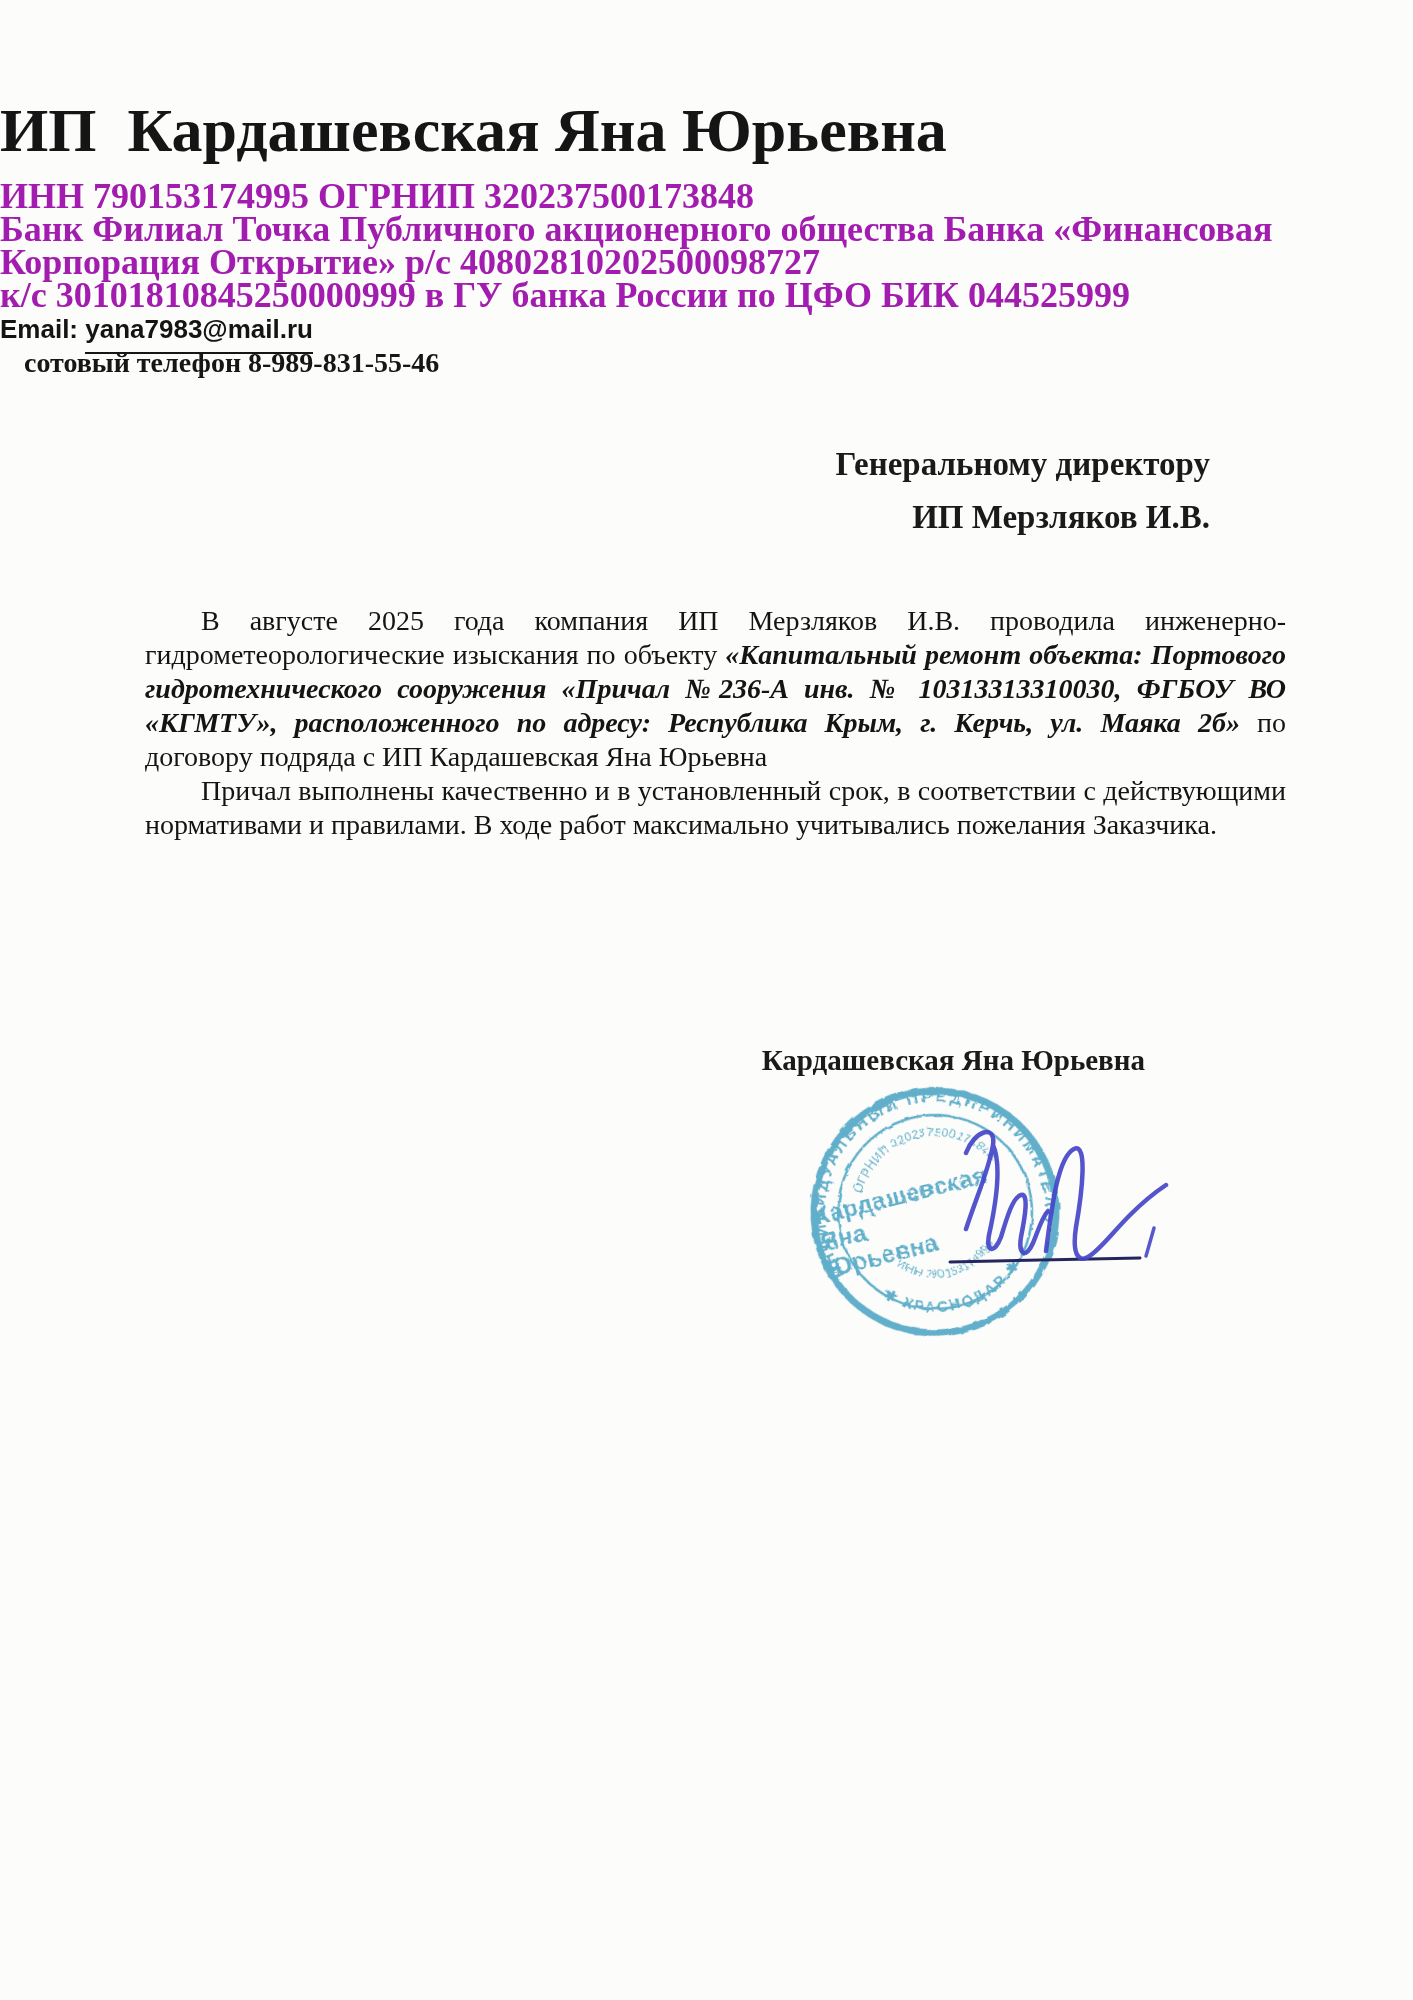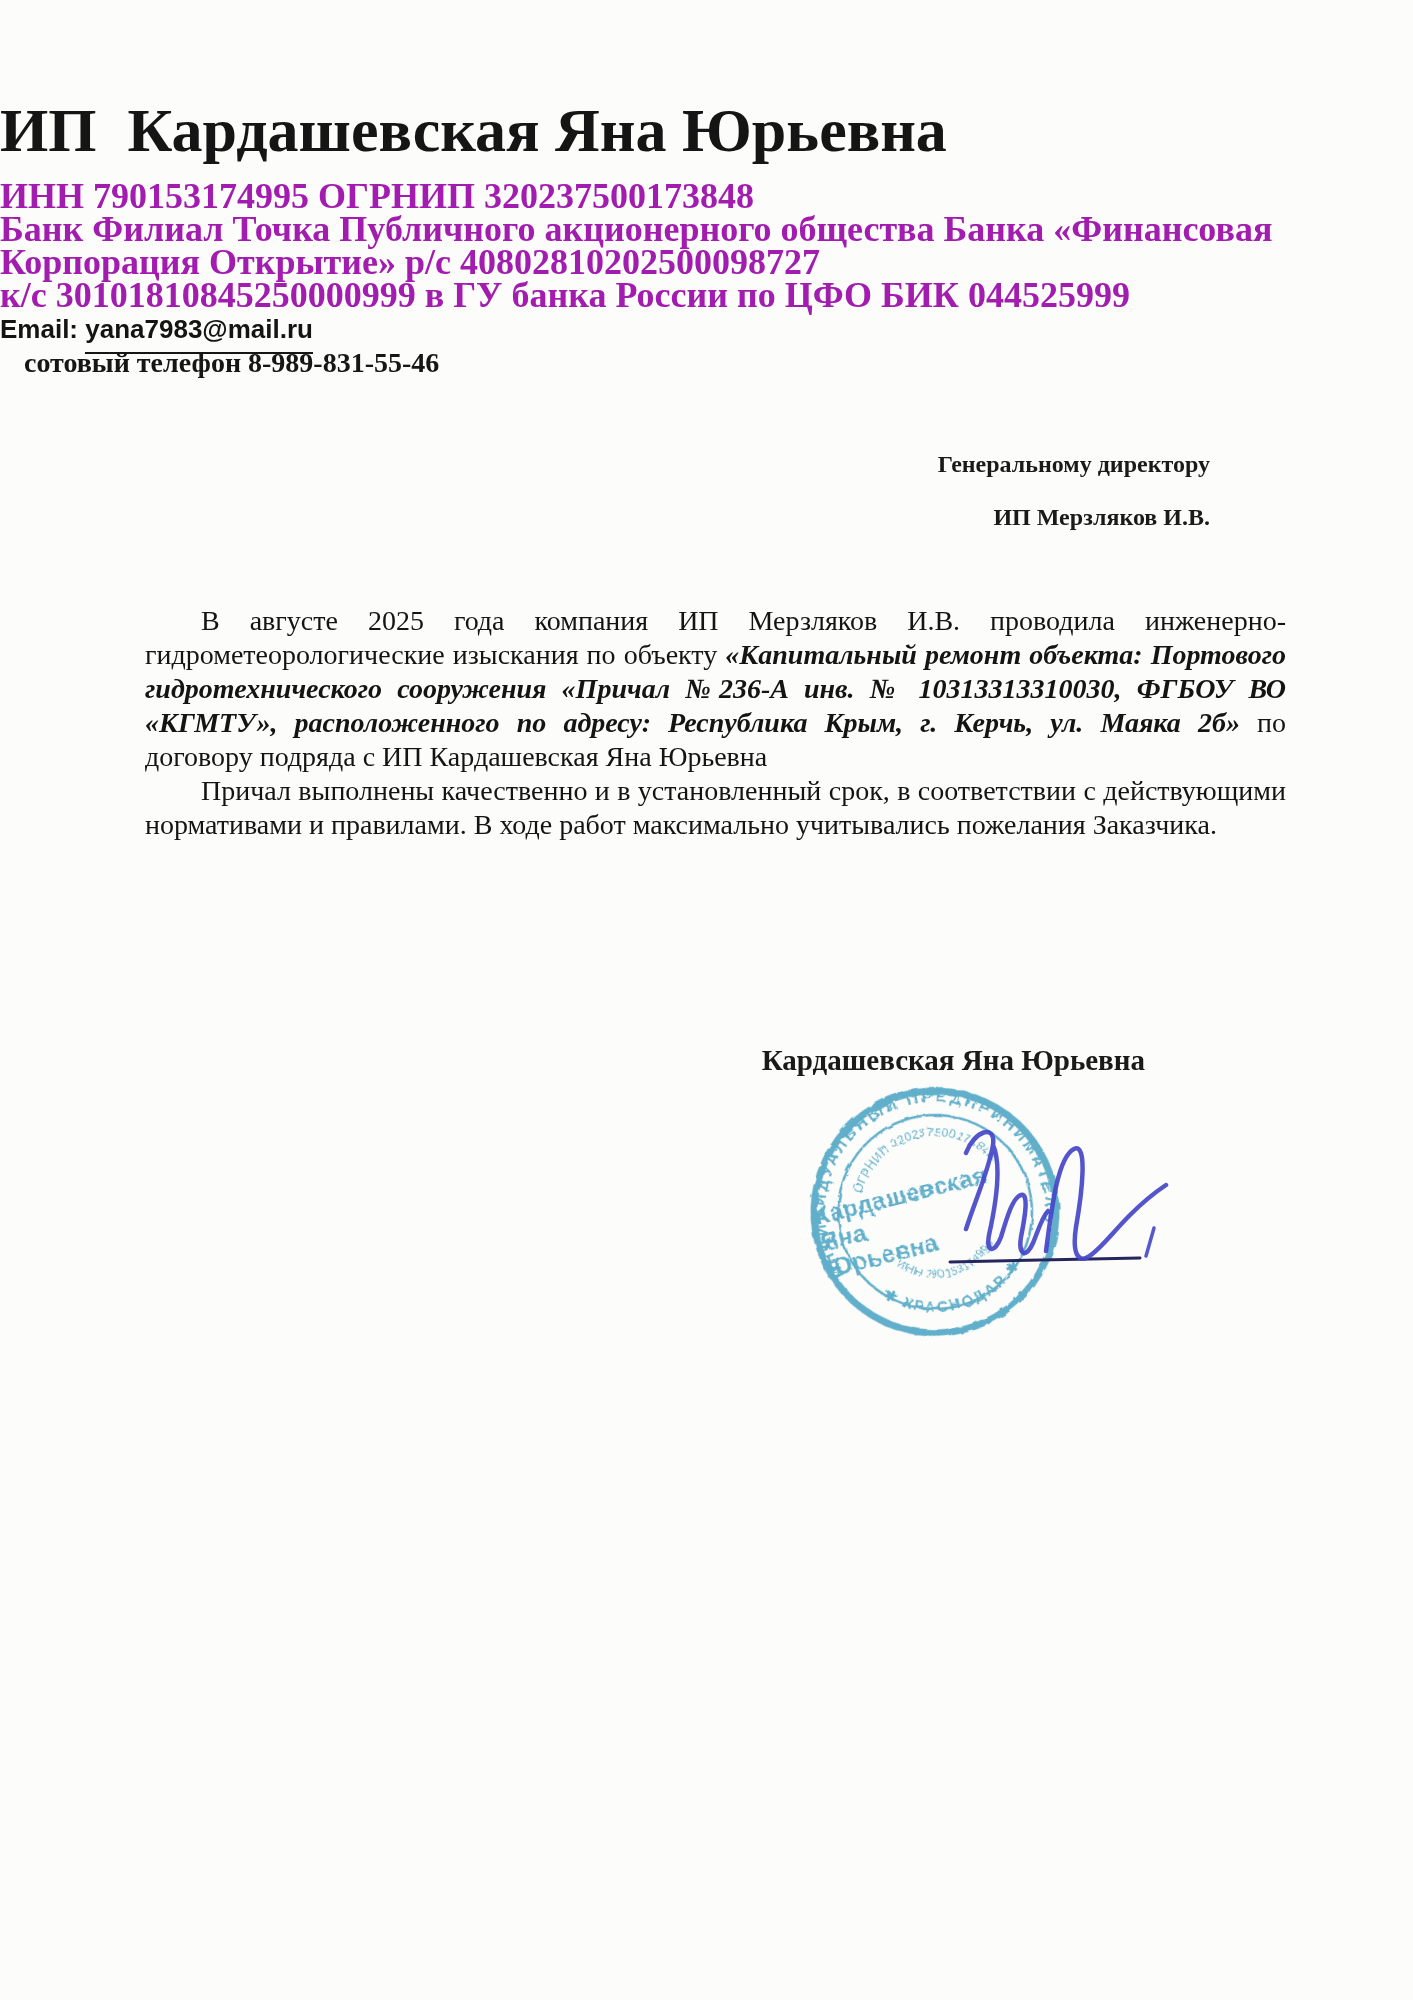--- a/index.html
+++ b/index.html
@@ -17,21 +17,21 @@
   .lh-line { font-size:36px; font-weight:700; line-height:33px; color:#a21caf; }
   .lh-email {
     font-family:"Liberation Sans", sans-serif; font-size:26px; font-weight:700;
     line-height:34px; color:#141414;
   }
   .email-addr { border-bottom:2px solid #161616; padding-bottom:8px; }
   .lh-phone { font-size:28px; font-weight:700; line-height:34px;margin-left:24px; }
   
   .addressee {
     position:absolute; top:448px; right:203px; text-align:right;
-    font-size:24px; font-weight:700; line-height:33px; color:#1a1a1a;
+    font-size:33px; font-weight:700; line-height:33px; color:#1a1a1a;
   }
   .addressee .addr-name { margin-top:20px; }
   
   .body-text {
     position:absolute; top:604px; left:145px; width:1141px;
     font-size:28px; line-height:34px; text-align:justify; color:#141414;
   }
   .body-text p { margin:0; text-indent:56px; }
   .body-text p.p3 { margin-top:16px; }
   .b { font-weight:700;font-style:italic; }

